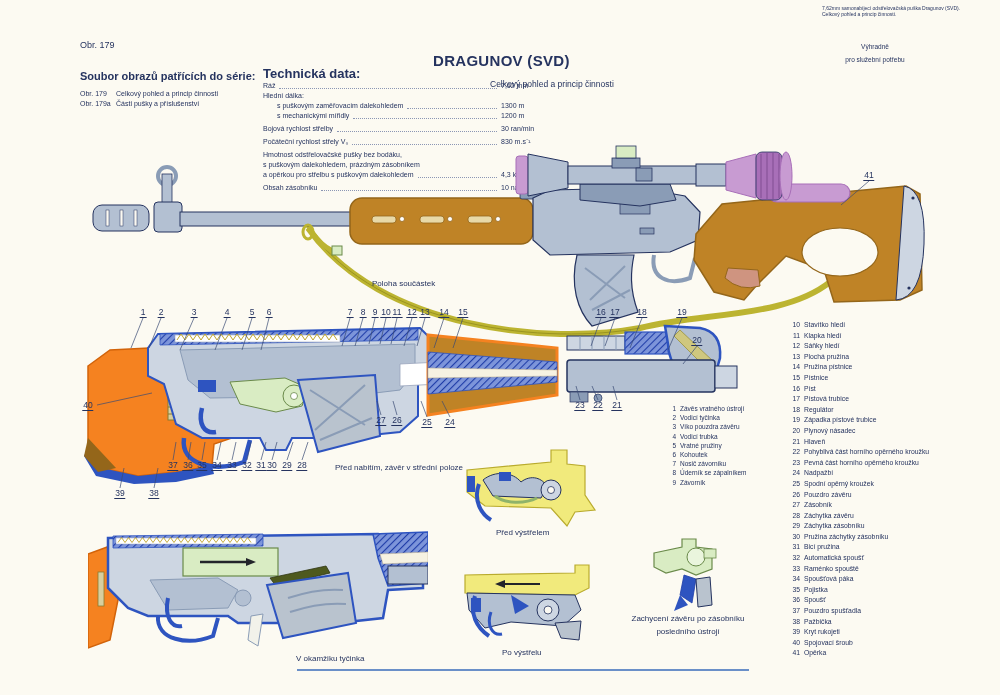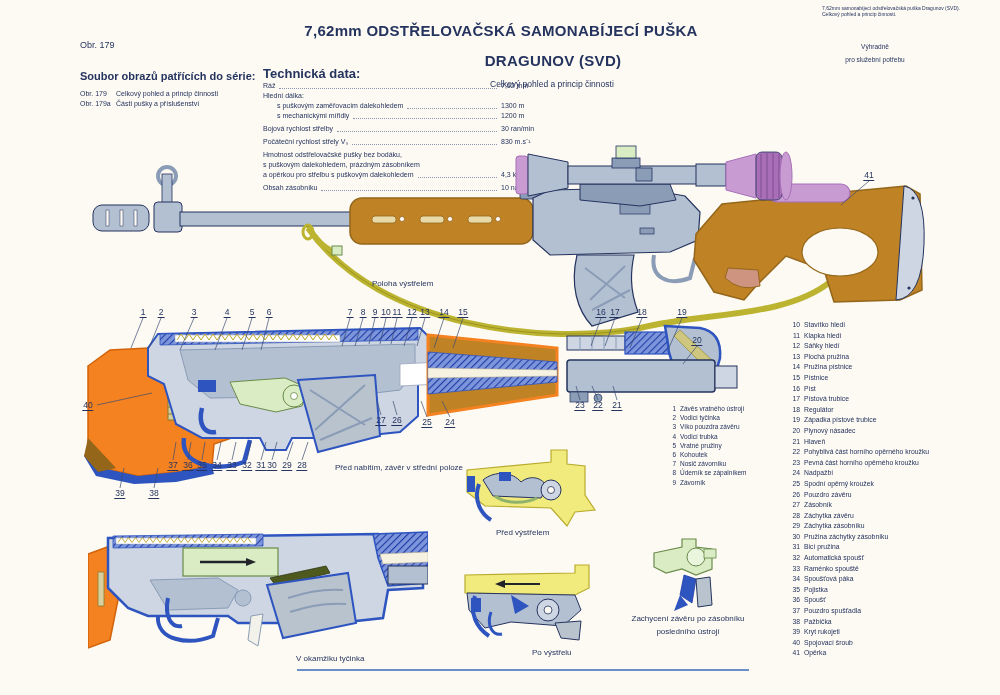--- a/index.html
+++ b/index.html
@@ -1,20 +1,20 @@
 <!DOCTYPE html>
 <html style="--paper: #fcfaf2; --ink: #25335f; --steel: #b3c0d2; --steeld: #8a9cb6; --steell: #cdd6e2; --blue: #1f3da8; --bluef: #2e54c0; --bluel: #7d95da; --wood: #bf8326; --woodd: #94661a; --orange: #f58220; --oranged: #d2630a; --purple: #c89bd2; --purpled: #a86fb8; --olive: #bcb431; --green: #d9ecc3; --greend: #8fb36a; --yellow: #f1ea7c; --yellowd: #b9ab2e; --cart: #4e591e; --mag: #b9c3ce; --pink: #cf9480; --white: #ffffff;"><head>
 <meta charset="utf-8">
 <style>
   html,body{margin:0;padding:0;background:#fff;}
   #canvas{position:relative;width:1000px;height:695px;background:var(--paper,#fcfaf2);
     font-family:"Liberation Sans",sans-serif;color:var(--ink,#25335f);overflow:hidden;}
   .abs{position:absolute;}
   .title{font-size:15px;font-weight:bold;letter-spacing:.3px;text-align:center;}
-  .weapon{font-size:15px;font-weight:bold;text-align:center;letter-spacing:.3px;}
+  .weapon{font-size:15px;font-weight:bold;text-align:left;letter-spacing:.3px;}
   .sub{font-size:8.5px;}
   .figref{font-size:9px;}
   .corner-note{font-size:5px;line-height:6px;color:var(--ink);}
   .restricted{font-size:6.5px;line-height:13px;text-align:center;}
   .series-head{font-size:11px;font-weight:bold;}
   .series-item{display:flex;font-size:7px;line-height:10px;}
   .series-item .ref{width:36px;flex:none;}
   .tech-head{font-size:13px;font-weight:bold;}
   .tech-rows{width:292px;}
   .tech-row{display:flex;align-items:flex-end;font-size:7px;line-height:10px;}
@@ -36,21 +36,20 @@
     border-bottom:1px solid var(--ink);padding:0 1px;}
   .blue-line{position:absolute;left:297px;top:669px;width:452px;height:2px;background:#6a8fc8;}
   svg{display:block;}
 </style>
 </head>
 <body>
 
 <div id="canvas">
 
   <div class="abs figref" style="left:80px;top:40px;">Obr. 179</div>
-  <div class="abs title" style="left:281px;top:22px;width:440px;">7,62mm ODSTŘELOVAČSKÁ SAMONABÍJECÍ PUŠKA</div>
   <div class="abs weapon" style="left:433px;top:52px;width:240px;">DRAGUNOV (SVD)</div>
   <div class="abs sub" style="left:490px;top:79px;">Celkový pohled a princip činnosti</div>
 
   <div class="abs corner-note" style="left:822px;top:5px;width:170px;">
     <div>7,62mm samonabíjecí odstřelovačská puška Dragunov (SVD).</div>
     <div>Celkový pohled a princip činnosti.</div>
   </div>
   <div class="abs restricted" style="left:835px;top:40px;width:80px;">
     <div>Výhradně</div>
     <div>pro služební potřebu</div>
@@ -292,25 +291,25 @@
     <path d="M179,57 L260,45 L268,95 L195,110 Z" fill="var(--mag)" stroke="var(--bluef)" stroke-width="2"></path>
     <path d="M200,70 Q230,60 255,62 M202,84 Q232,74 258,76" stroke="var(--steeld)" stroke-width="2" fill="none"></path>
     <polygon points="163,88 175,86 170,118 160,112" fill="#f2f2ea" stroke="var(--steeld)" stroke-width="1"></polygon>
     <path d="M80,70 C76,90 84,100 94,98" fill="none" stroke="var(--bluef)" stroke-width="4"></path>
     <path d="M70,88 C68,112 100,118 125,108 L130,90" fill="none" stroke="var(--bluef)" stroke-width="4"></path>
     <path d="M285,6 L340,4 L340,55 L300,58 L290,30 Z" fill="url(#h4)" stroke="var(--bluef)" stroke-width="1.5"></path>
     <path d="M292,26 L340,24 L340,34 L295,36 Z" fill="#f6f2e2" stroke="#b9ab8a" stroke-width="0.5"></path>
     <rect x="300" y="38" width="40" height="18" fill="var(--steel)" stroke="var(--ink)" stroke-width="1"></rect>
   </svg>
 
-  <div class="abs caption" style="left:372px;top:279px;">Poloha výstřelem</div>
+  <div class="abs caption" style="left:372px;top:279px;">Poloha součástek</div>
   <div class="abs caption" style="left:335px;top:463px;">Před nabitím, závěr v střední poloze</div>
   <div class="abs caption" style="left:496px;top:528px;">Před výstřelem</div>
   <div class="abs caption" style="left:296px;top:654px;">V okamžiku tyčinka</div>
-  <div class="abs caption" style="left:502px;top:648px;margin-left:30px;">Po výstřelu</div>
+  <div class="abs caption" style="left:502px;top:648px;">Po výstřelu</div>
   <div class="abs caption center" style="left:608px;top:612px;width:160px;">
     <div>Zachycení závěru po zásobníku</div>
     <div>posledního ústrojí</div>
   </div>
 
   <div class="abs plist" id="parts-mid" style="left:668px;top:404px;">
       <div class="item">
         <span class="n">1</span>
         <span>Závěs vratného ústrojí</span>
       </div>

